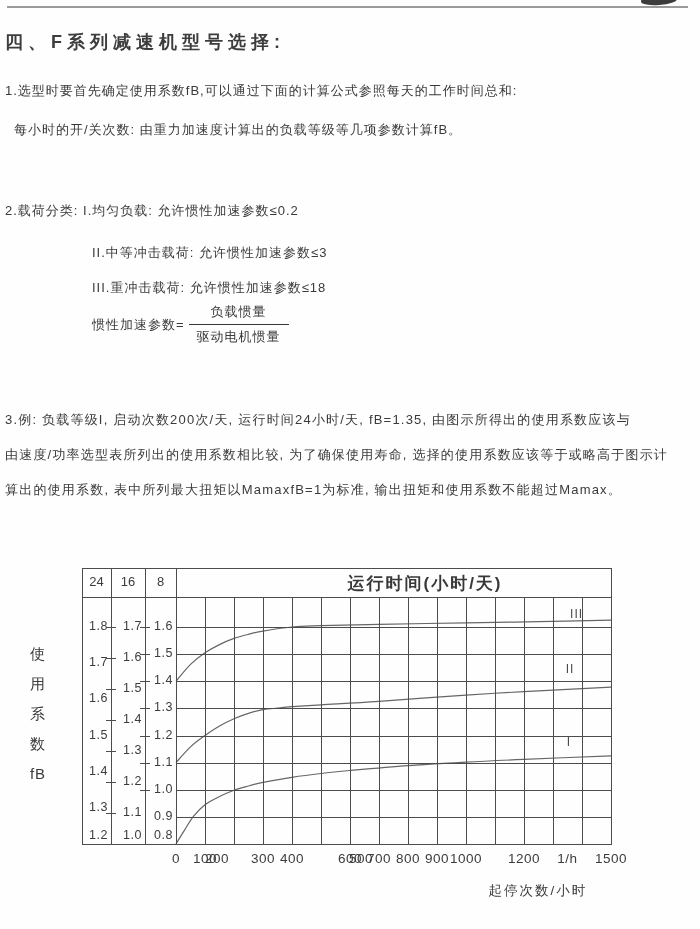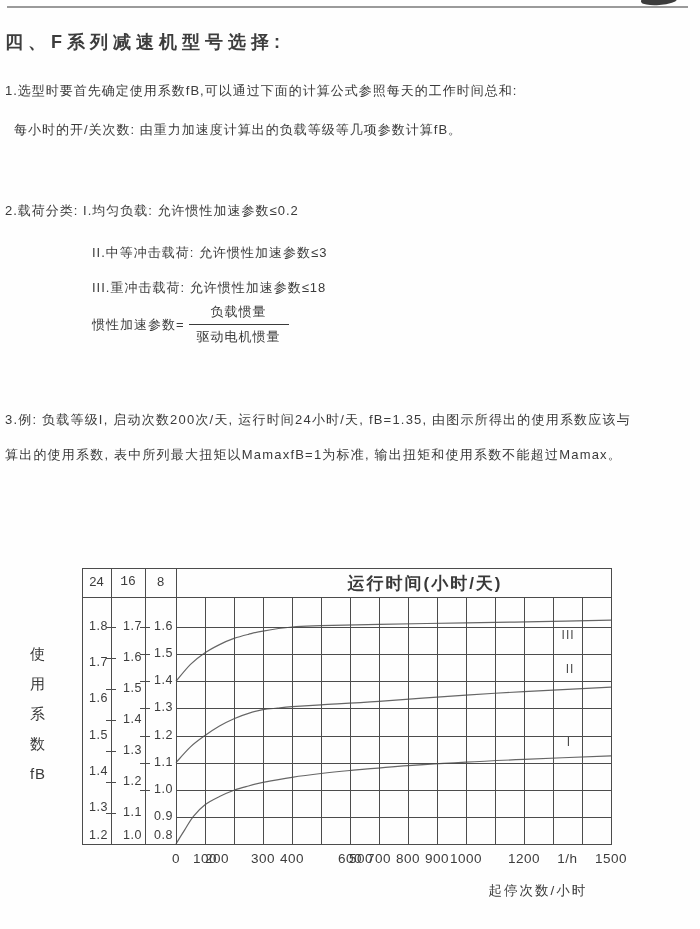--- a/index.html
+++ b/index.html
@@ -58,20 +58,21 @@
     <span>惯性加速参数=</span>
     <span class="frac">
       <span class="num">负载惯量</span>
       <span class="bar"></span>
       <span class="den">驱动电机惯量</span>
     </span>
   </div>
 
   <div class="p3">
     <div>3.例: 负载等级I,  启动次数200次/天, 运行时间24小时/天, fB=1.35, 由图示所得出的使用系数应该与</div>
+    <div>由速度/功率选型表所列出的使用系数相比较, 为了确保使用寿命, 选择的使用系数应该等于或略高于图示计</div>
     <div>算出的使用系数, 表中所列最大扭矩以MamaxfB=1为标准, 输出扭矩和使用系数不能超过Mamax。</div>
   </div>
 
   <div id="chart" class="abs" style="left:0;top:0;width:700px;height:929px;">
     <svg id="curves" viewBox="0 0 700 929">
         <path d="M176 681.25C178.4 678.4 185.7 669.2 190.5 664.4C195.3 659.7 200.2 656.1 205.0 652.8C209.8 649.5 214.7 647.0 219.5 644.6C224.3 642.2 229.2 640.1 234.0 638.4C238.8 636.7 243.7 635.5 248.5 634.3C253.3 633.1 255.8 632.3 263.0 631.1C270.3 629.8 282.3 627.9 292.0 627.0C301.7 626.1 306.5 626.1 321.0 625.6C335.5 625.2 354.8 624.7 379.0 624.3C403.2 623.8 439.4 623.4 466.0 622.9C492.6 622.5 514.3 622.0 538.5 621.6C562.7 621.1 598.9 620.4 611.0 620.2" fill="none" stroke="#666666" stroke-width="1.2"></path>
         <path d="M176 762.625C178.4 760.0 185.7 751.4 190.5 746.9C195.3 742.4 200.2 739.0 205.0 735.5C209.8 732.0 214.7 728.8 219.5 726.0C224.3 723.2 229.2 720.8 234.0 718.7C238.8 716.6 243.7 714.7 248.5 713.3C253.3 711.8 258.2 710.6 263.0 709.7C267.8 708.9 272.7 708.6 277.5 708.1C282.3 707.6 284.8 707.3 292.0 706.7C299.3 706.2 306.5 705.8 321.0 704.8C335.5 703.9 354.8 703.0 379.0 701.3C403.2 699.7 441.8 696.7 466.0 695.1C490.2 693.5 499.8 692.9 524.0 691.6C548.2 690.2 596.5 687.9 611.0 687.2" fill="none" stroke="#666666" stroke-width="1.2"></path>
         <path d="M176 844C177.4 841.6 181.8 834.5 184.7 829.9C187.6 825.3 190.0 820.5 193.4 816.3C196.8 812.1 200.7 808.0 205.0 804.7C209.3 801.4 214.7 798.9 219.5 796.5C224.3 794.1 229.2 792.1 234.0 790.3C238.8 788.5 243.7 787.3 248.5 786.0C253.3 784.6 255.8 783.9 263.0 782.4C270.3 781.0 282.3 778.8 292.0 777.3C301.7 775.8 311.3 774.6 321.0 773.5C330.7 772.3 335.5 771.8 350.0 770.5C364.5 769.2 388.7 767.0 408.0 765.6C427.3 764.2 446.7 763.1 466.0 762.1C485.3 761.0 499.8 760.4 524.0 759.4C548.2 758.3 596.5 756.4 611.0 755.8" fill="none" stroke="#666666" stroke-width="1.2"></path>
       </svg>
     <div class="chart-title" style="left:394px;top:572px;margin-left:31px;">运行时间(小时/天)</div>
@@ -107,21 +108,21 @@
       <div class="cline" style="left: 176px; top: 790px; width: 435px; height: 1px;"></div>
       <div class="cline" style="left: 176px; top: 817px; width: 435px; height: 1px;"></div>
       <div class="clabel" style="left: 96.5px; top: 574px; transform: translateX(-50%);">24</div>
       <div class="scale-label" style="left: 78px; top: 619px;">1.8</div>
       <div class="scale-label" style="left: 78px; top: 655.167px;">1.7</div>
       <div class="scale-label" style="left: 78px; top: 691.333px;">1.6</div>
       <div class="scale-label" style="left: 78px; top: 727.5px;">1.5</div>
       <div class="scale-label" style="left: 78px; top: 763.667px;">1.4</div>
       <div class="scale-label" style="left: 78px; top: 799.833px;">1.3</div>
       <div class="scale-label" style="left: 78px; top: 828px;">1.2</div>
-      <div class="clabel" style="left: 128px; top: 574px; transform: translateX(-50%); font-family: Liberation Mono, monospace;">16</div>
+      <div class="clabel" style="left: 128px; top: 574px; transform: translateX(-50%);">16</div>
       <div class="scale-label" style="left: 112px; top: 619px;">1.7</div>
       <div class="cline" style="left: 106px; top: 627px; width: 10px; height: 1px;"></div>
       <div class="scale-label" style="left: 112px; top: 650px;">1.6</div>
       <div class="cline" style="left: 106px; top: 658px; width: 10px; height: 1px;"></div>
       <div class="scale-label" style="left: 112px; top: 681px;">1.5</div>
       <div class="cline" style="left: 106px; top: 689px; width: 10px; height: 1px;"></div>
       <div class="scale-label" style="left: 112px; top: 712px;">1.4</div>
       <div class="cline" style="left: 106px; top: 720px; width: 10px; height: 1px;"></div>
       <div class="scale-label" style="left: 112px; top: 743px;">1.3</div>
       <div class="cline" style="left: 106px; top: 751px; width: 10px; height: 1px;"></div>
@@ -159,17 +160,17 @@
       <div class="xtick" style="left: 437px; top: 851px;">900</div>
       <div class="xtick" style="left: 466px; top: 851px;">1000</div>
       <div class="xtick" style="left: 524px; top: 851px;">1200</div>
       <div class="xtick" style="left: 567.5px; top: 851px;">1/h</div>
       <div class="xtick" style="left: 611px; top: 851px;">1500</div>
       <div class="ylab-ch" style="left: 38px; top: 645px;">使</div>
       <div class="ylab-ch" style="left: 38px; top: 675px;">用</div>
       <div class="ylab-ch" style="left: 38px; top: 705px;">系</div>
       <div class="ylab-ch" style="left: 38px; top: 735px;">数</div>
       <div class="ylab-ch" style="left: 38px; top: 765px;">fB</div>
-      <div class="curve-name" style="left: 568.08px; top: 635px;">III</div>
+      <div class="curve-name" style="left: 568.08px; top: 614px; padding-left: 17px;">III</div>
       <div class="curve-name" style="left: 570.11px; top: 669.044px;">II</div>
       <div class="curve-name" style="left: 568.95px; top: 742.281px;">I</div>
     </div>
 </div>
 
 </body></html>

